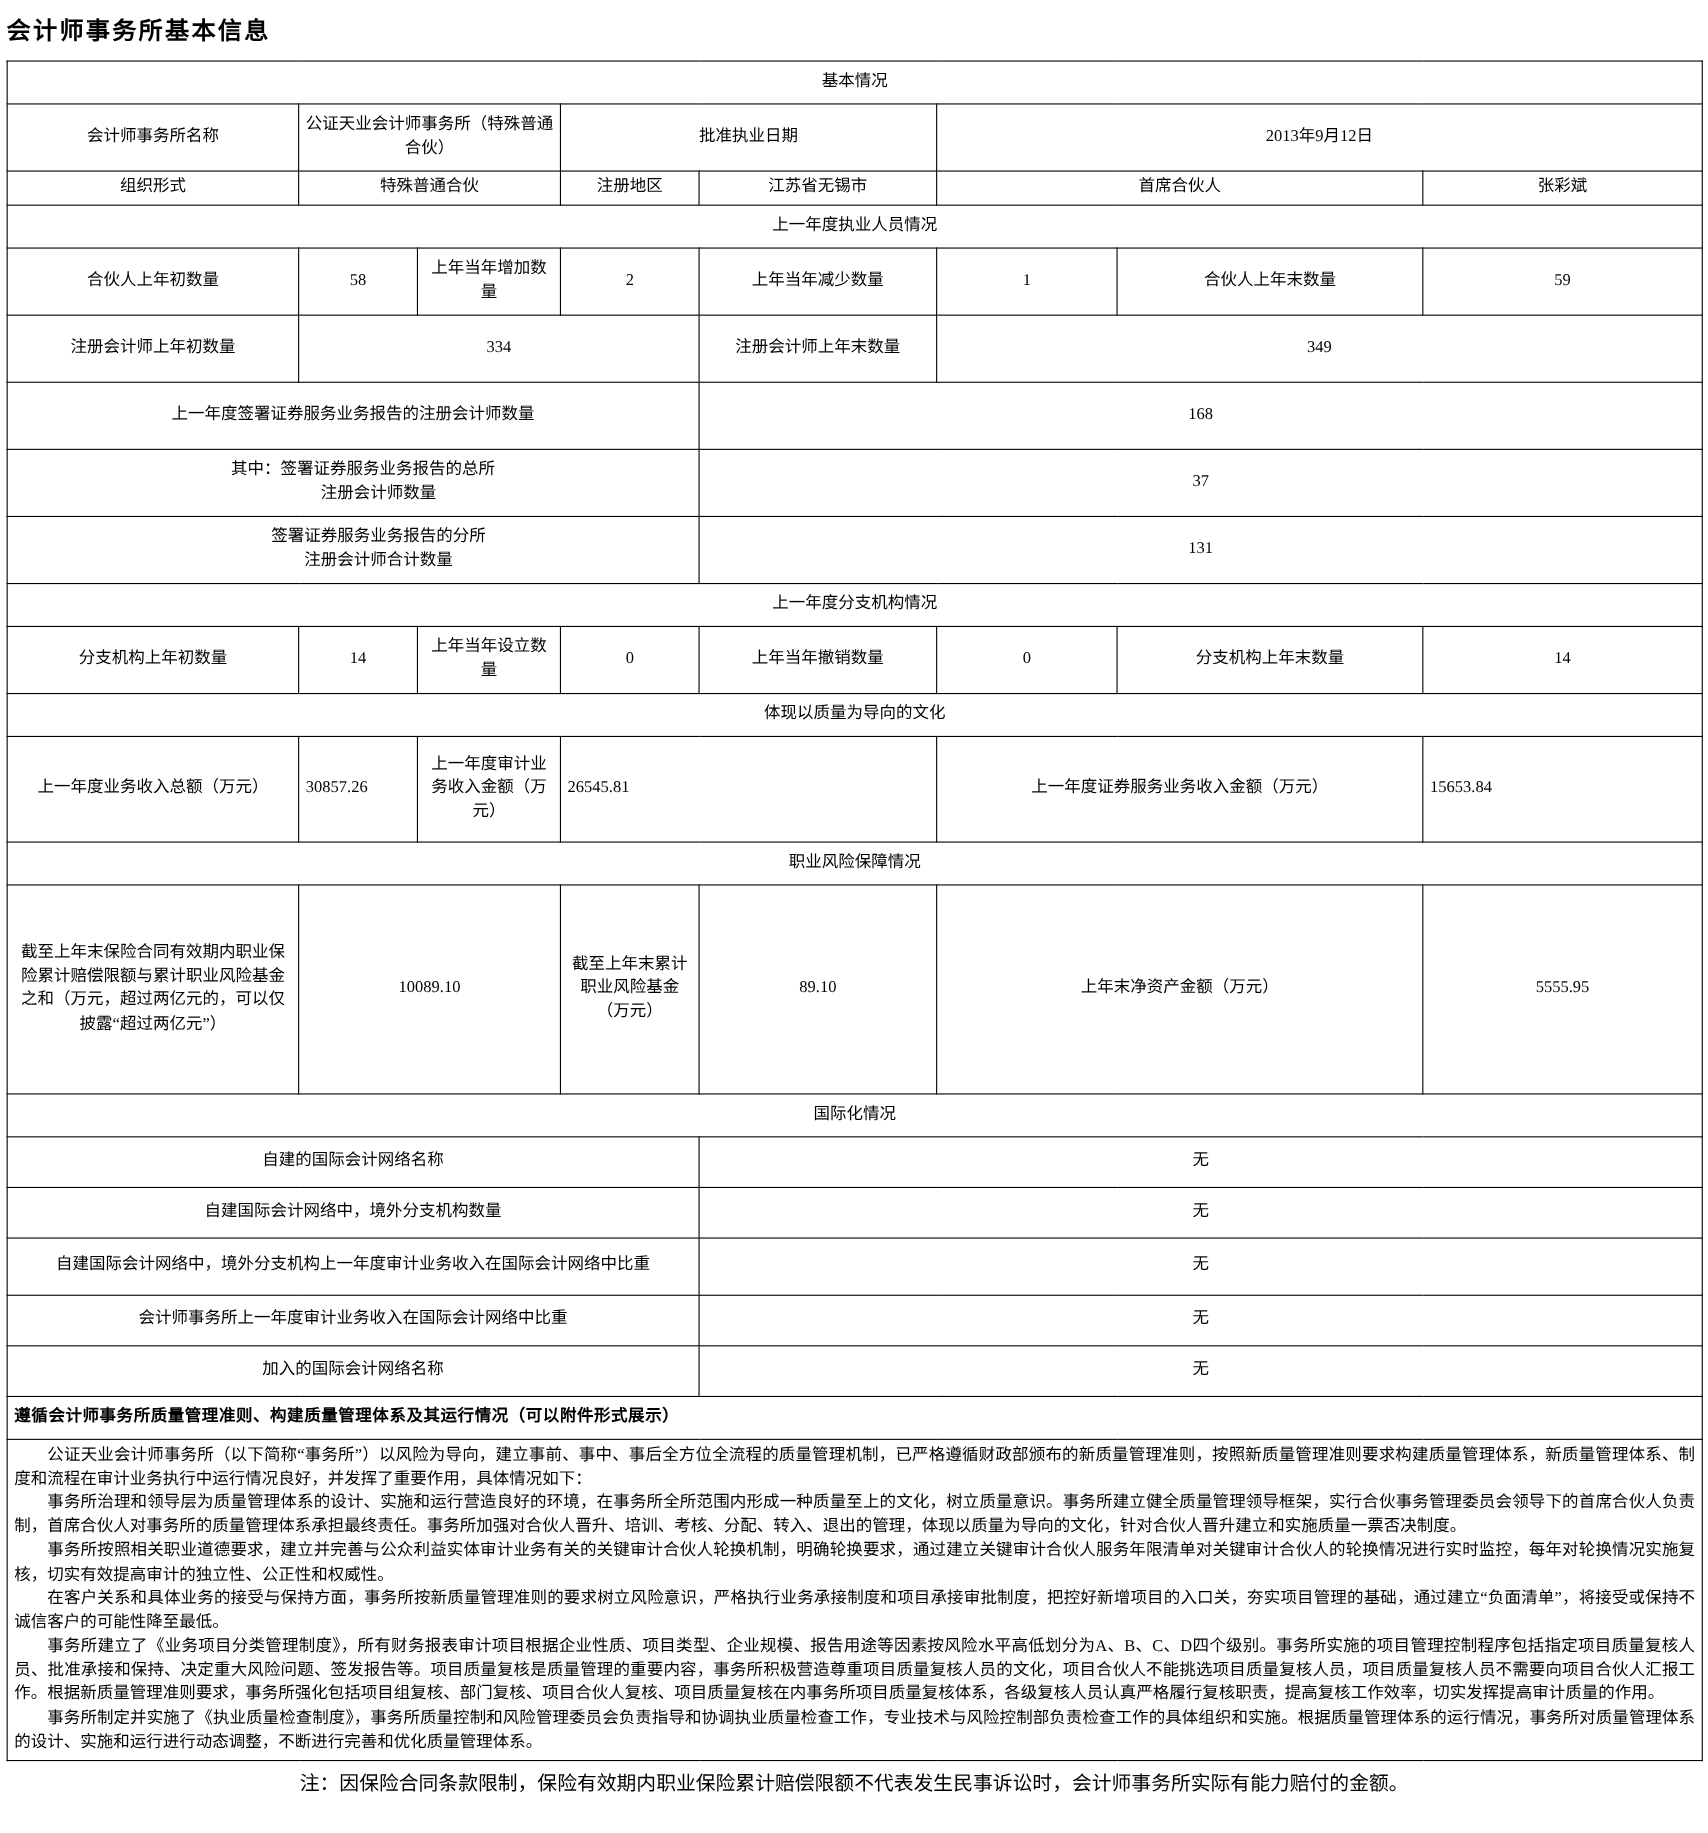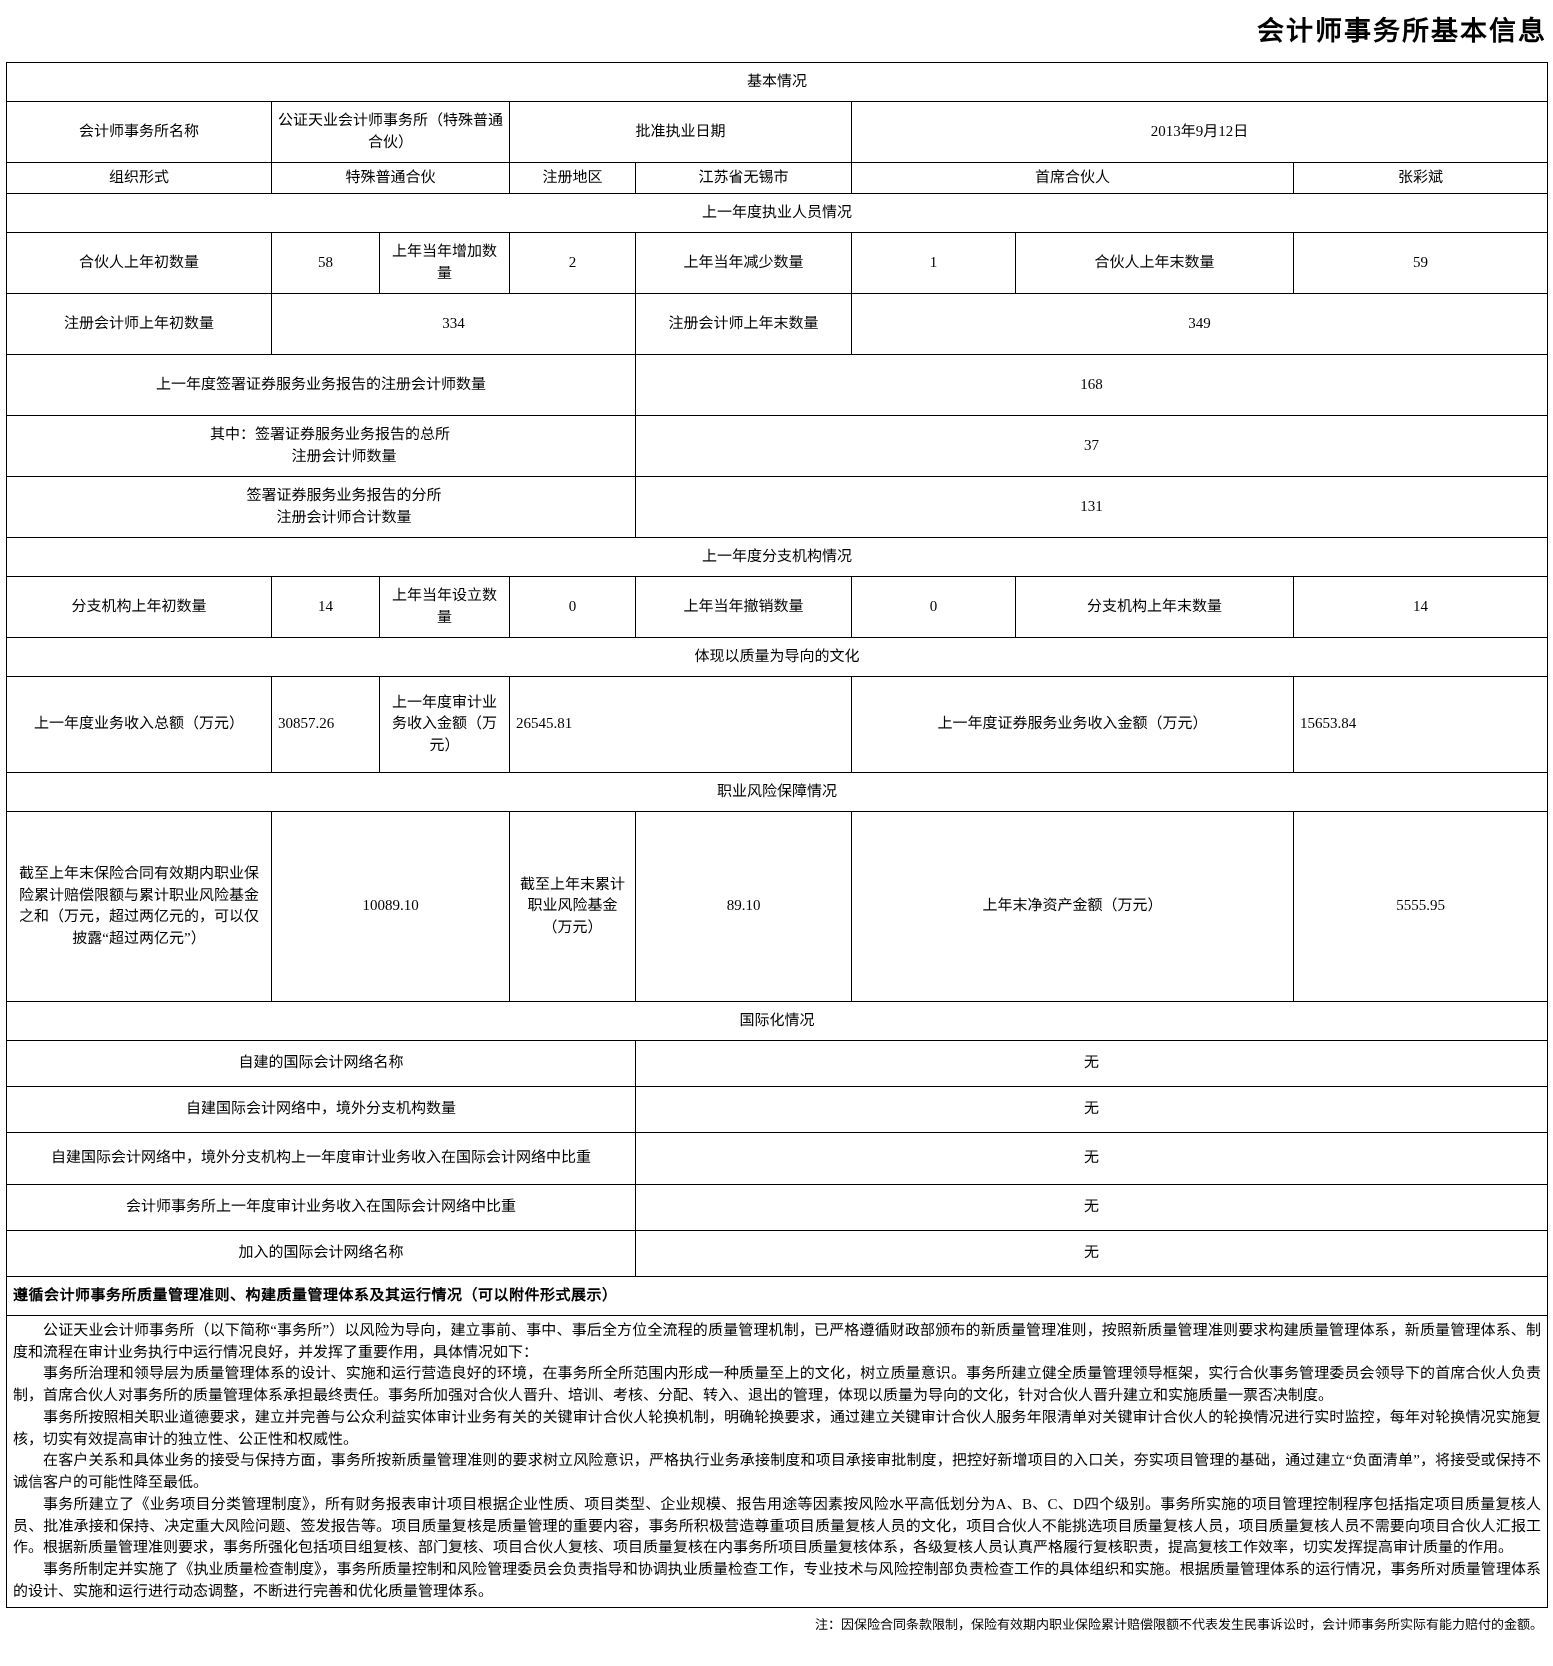--- a/index.html
+++ b/index.html
@@ -13,22 +13,22 @@
     font-family: "Liberation Serif", "DejaVu Serif", serif;
     color: #000000;
     -webkit-font-smoothing: antialiased;
   }
   .page {
     width: 1553px;
     box-sizing: border-box;
     padding: 0 6px 0 6px;
   }
   .doc-title {
-    text-align: right;
-    font-size: 27px;
+    text-align: left;
+    font-size: 22px;
     font-weight: bold;
     letter-spacing: 2px;
     padding: 9px 0 14px 0;
     font-family: "Liberation Serif", "DejaVu Serif", serif;
   }
   table.main {
     width: 1541px;
     border-collapse: collapse;
     table-layout: fixed;
     margin: 0 auto;
@@ -66,24 +66,24 @@
     line-height: 1.52;
     text-align: justify;
     text-justify: inter-ideograph;
   }
   .body-cell p {
     margin: 0;
     text-indent: 2em;
     text-align: justify;
   }
   .note {
-    font-size: 13px;
+    font-size: 18px;
     line-height: 1.5;
     padding: 7px 4px 6px 4px;
-    text-align: right;
+    text-align: center;
   }
   .nowrap-num { white-space: nowrap; }
 </style>
 </head>
 <body>
 
 <div class="page">
 
   <div class="doc-title">会计师事务所基本信息</div>
 

